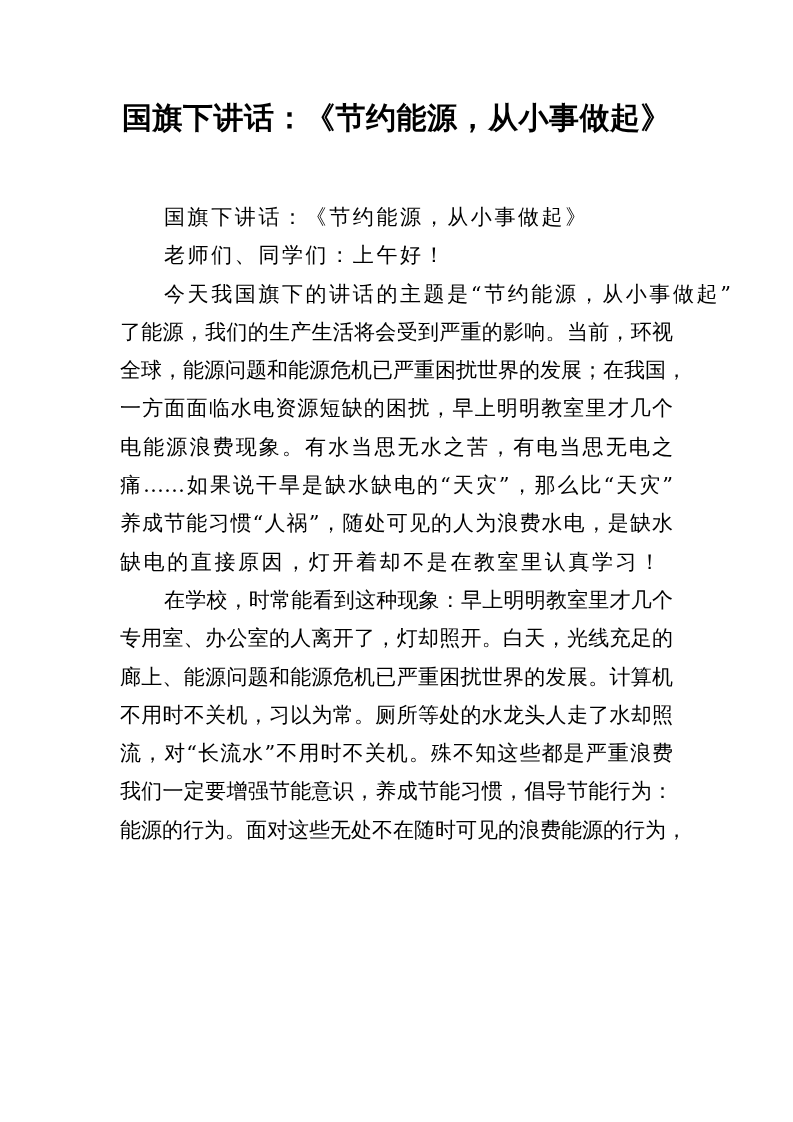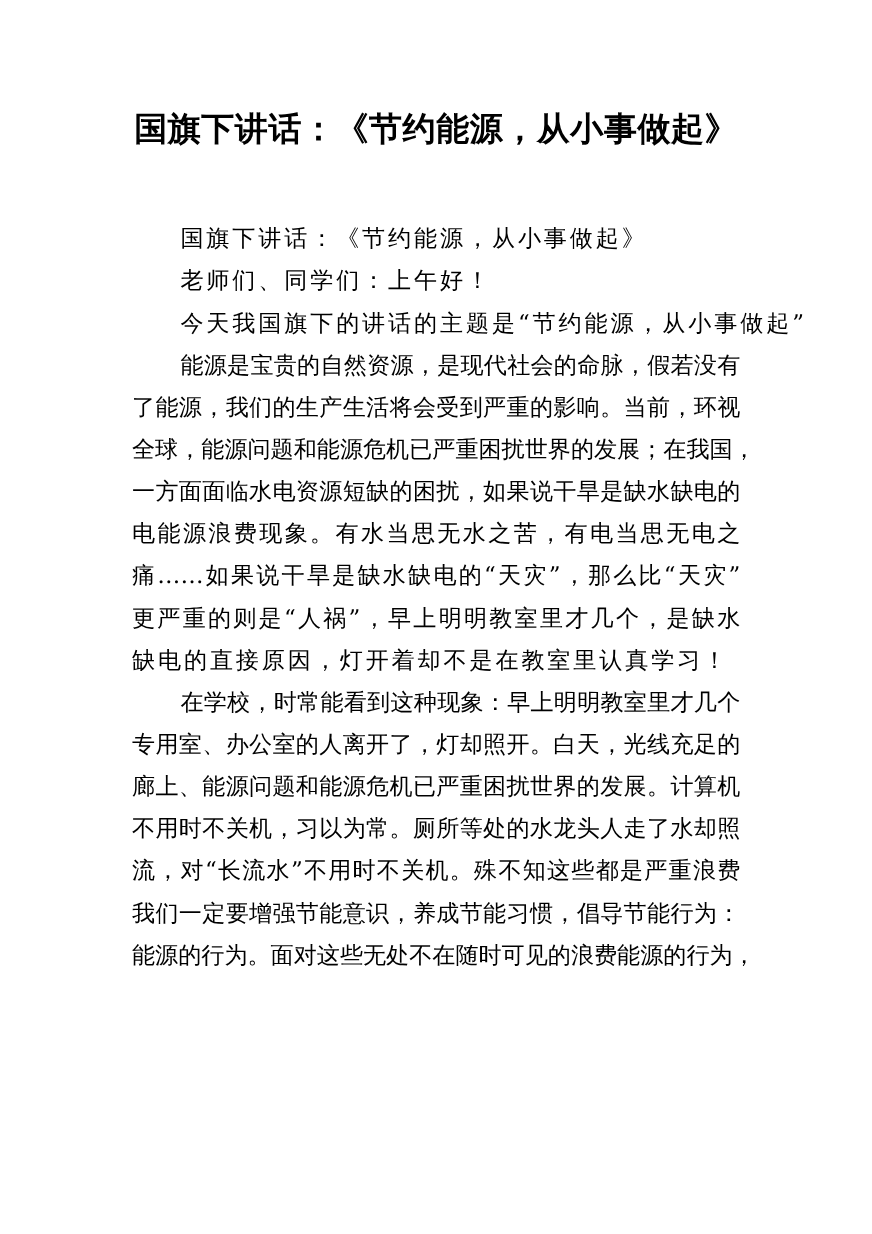--- a/index.html
+++ b/index.html
@@ -65,27 +65,26 @@
 <body>
 
 <div class="page">
   <div class="doc-title">国旗下讲话：《节约能源，从小事做起》</div>
 
   <div class="body">
     <div class="line indent">国旗下讲话：《节约能源，从小事做起》</div>
     <div class="line indent">老师们、同学们：上午好！</div>
     <div class="line indent">今天我国旗下的讲话的主题是“节约能源，从小事做起”</div>
 
-    <div class="line indent justify">能源是宝贵的自然资源，是现代社会的命脉，假若没有</div>
     <div class="line justify">了能源，我们的生产生活将会受到严重的影响。当前，环视</div>
     <div class="line justify">全球，能源问题和能源危机已严重困扰世界的发展；在我国，</div>
-    <div class="line justify">一方面面临水电资源短缺的困扰，如果说干旱是缺水缺电的</div>
+    <div class="line justify">一方面面临水电资源短缺的困扰，早上明明教室里才几个</div>
     <div class="line justify">电能源浪费现象。有水当思无水之苦，有电当思无电之</div>
     <div class="line justify">痛……如果说干旱是缺水缺电的“天灾”，那么比“天灾”</div>
-    <div class="line justify">更严重的则是“人祸”，早上明明教室里才几个，是缺水</div>
+    <div class="line justify">养成节能习惯“人祸”，随处可见的人为浪费水电，是缺水</div>
     <div class="line">缺电的直接原因，灯开着却不是在教室里认真学习！</div>
 
     <div class="line indent justify">在学校，时常能看到这种现象：早上明明教室里才几个</div>
     <div class="line justify">专用室、办公室的人离开了，灯却照开。白天，光线充足的</div>
     <div class="line justify">廊上、能源问题和能源危机已严重困扰世界的发展。计算机</div>
     <div class="line justify">不用时不关机，习以为常。厕所等处的水龙头人走了水却照</div>
     <div class="line justify">流，对“长流水”不用时不关机。殊不知这些都是严重浪费</div>
     <div class="line justify">我们一定要增强节能意识，养成节能习惯，倡导节能行为：</div>
     <div class="line justify">能源的行为。面对这些无处不在随时可见的浪费能源的行为，</div>
   </div>

